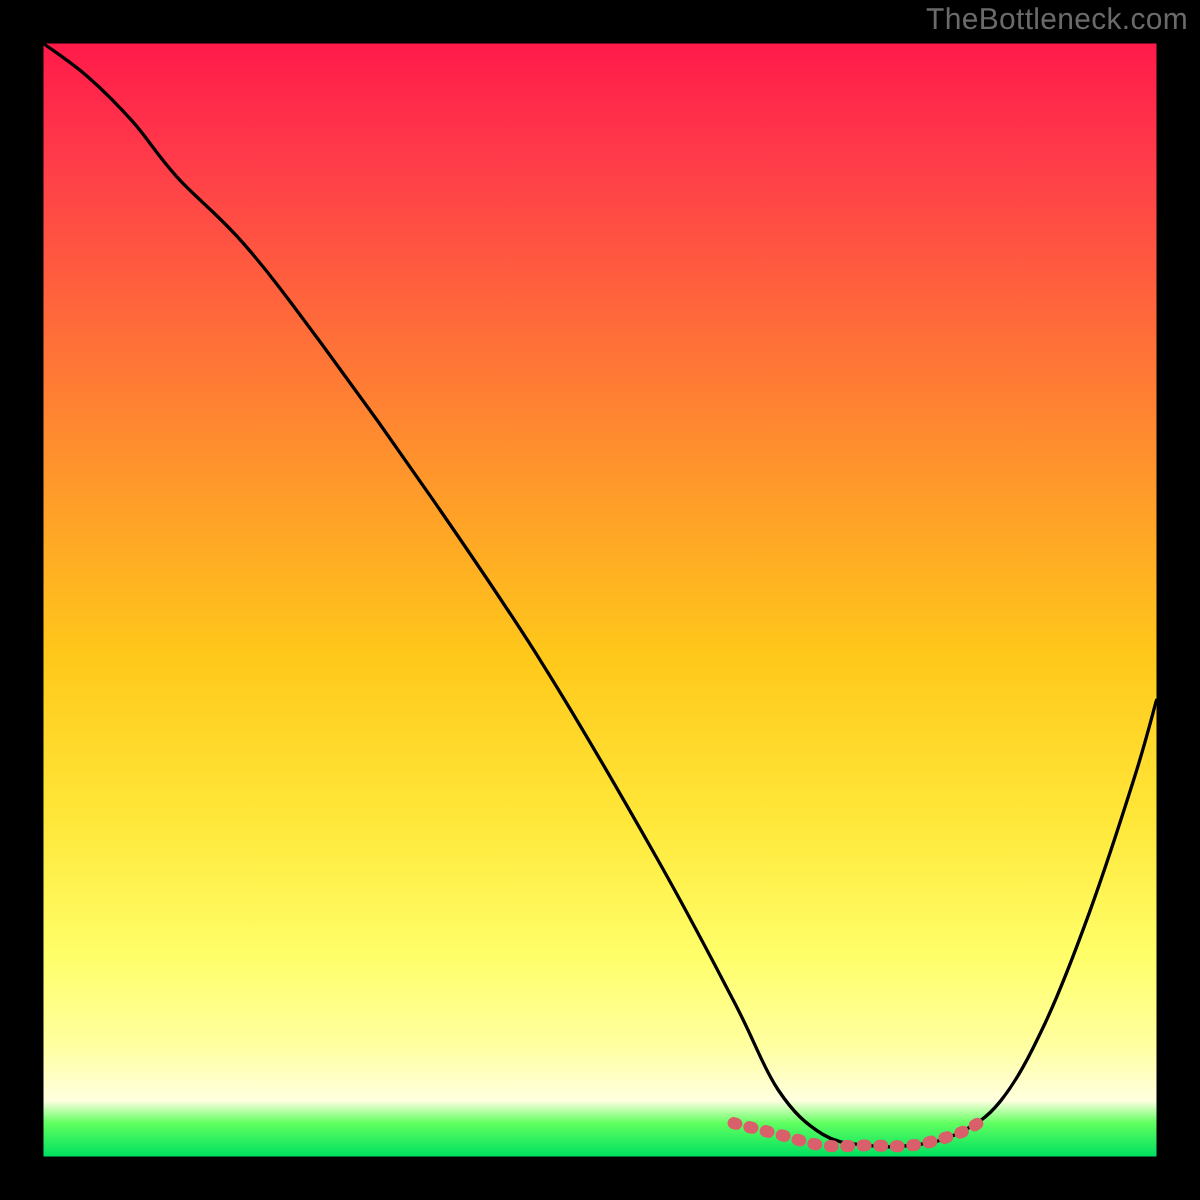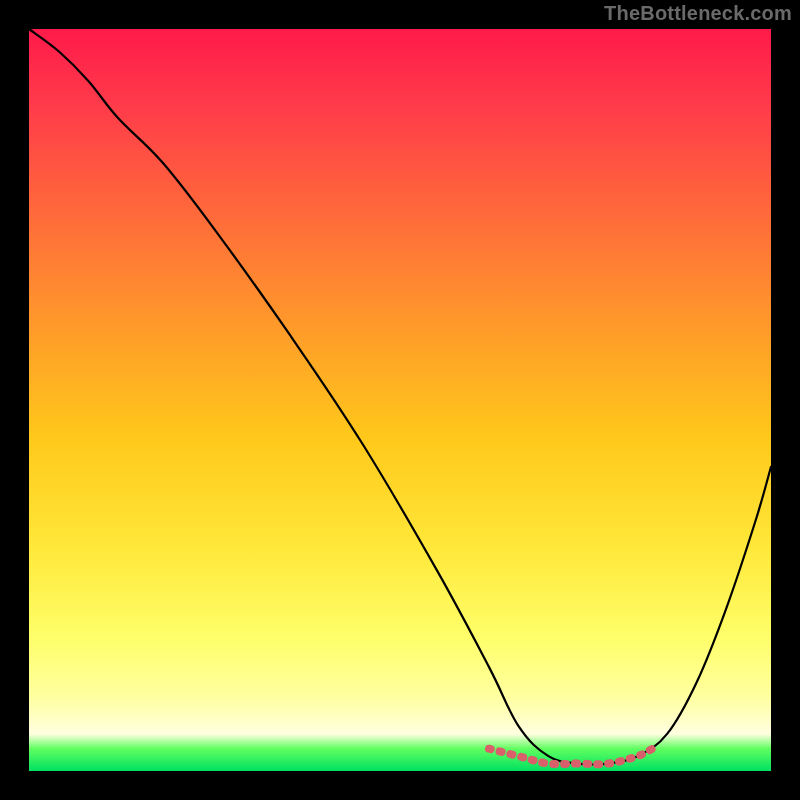--- a/index.html
+++ b/index.html
@@ -35,21 +35,21 @@
       #60ff60 97%,
       #00e060 100%
     );
   }
   .watermark {
     position: absolute;
     top: 2px;
     right: 8px;
     font-family: Arial, Helvetica, sans-serif;
     font-size: 20px;
-    font-weight: bold;
+    font-weight: normal;
     color: #6a6a6a;
     letter-spacing: 0.2px;
     user-select: none;
   }
   svg.curve {
     position: absolute;
     left: 0;
     top: 0;
     width: 742px;
     height: 742px;

